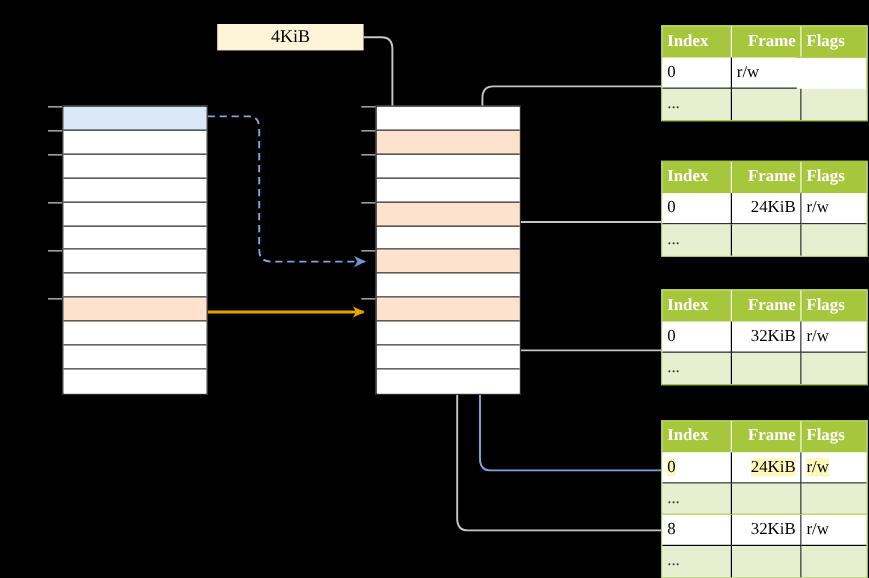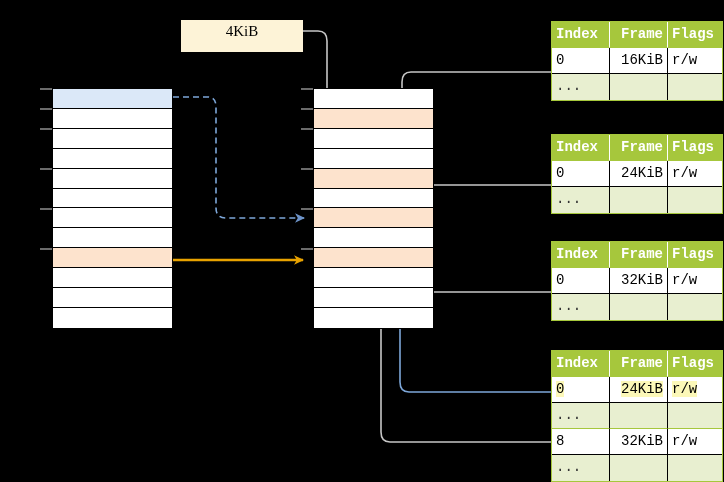--- a/index.html
+++ b/index.html
@@ -58,21 +58,20 @@
     box-sizing: border-box;
     border-collapse: collapse;
     background: #ffffff;
     z-index: 4;
     border: 1px solid #a6c73c;
   }
   .ptable div.trow {
     display: flex;
     width: 100%;
     box-sizing: border-box;
-    font-family: Liberation Mono, monospace;
   }
   .ptable div.tcell {
     box-sizing: border-box;
     border-right: 1px solid #000000;
     border-bottom: 1px solid #000000;
     padding: 0 4px;
     font-size: 14px;
     line-height: 25px;
     height: 26px;
     overflow: hidden;
@@ -151,21 +150,21 @@
 
     <path d="M552,442 H390 Q381,442 381,432 V272" fill="none" stroke="#c6c6c6" stroke-width="1.6" marker-end="url(#ah-gray)"></path>
 
     <path d="M552,392 H409 Q400,392 400,382 V226" fill="none" stroke="#7da7d9" stroke-width="1.6" marker-end="url(#ah-blue)"></path>
 
     <path d="M173,97 H208 Q216,97 216,107 V208 Q216,218 226,218 H304" fill="none" stroke="#7da7d9" stroke-width="1.6" stroke-dasharray="6,4" marker-end="url(#ah-blue)"></path>
 
     <path d="M173,260 H303" fill="none" stroke="#e8a200" stroke-width="2.4" marker-end="url(#ah-orange)"></path>
   </svg>
 
-  <div class="sizebox" style="left:181px; top:20px; width:122px; height:32px;">
+  <div class="sizebox" style="left:181px; top:20px; width:122px; height:22px;">
     <span>4KiB</span>
   </div>
 
   <div class="memcol" id="left-col" style="left:52px; top:88px; width:121px; height:241px;">
       <div class="memcell blue" style="height: 19.9167px;"></div>
       <div class="memcell" style="height: 19.9167px;"></div>
       <div class="memcell" style="height: 19.9167px;"></div>
       <div class="memcell" style="height: 19.9167px;"></div>
       <div class="memcell" style="height: 19.9167px;"></div>
       <div class="memcell" style="height: 19.9167px;"></div>
@@ -193,21 +192,20 @@
     </div>
 
   <div class="ptable" id="tbl-0" style="left:551px; top:21px;">
       <div class="trow hrow">
         <div class="tcell c-index">Index</div>
         <div class="tcell c-frame">Frame</div>
         <div class="tcell c-flags">Flags</div>
       </div>
       <div class="trow drow">
         <div class="tcell c-index"><span>0</span></div>
-        <div class="tcell c-frame"><span>16KiB</span></div>
         <div class="tcell c-flags"><span>r/w</span></div>
       </div>
       <div class="trow erow">
         <div class="tcell c-index"><span>...</span></div>
         <div class="tcell c-frame"></div>
         <div class="tcell c-flags"></div>
       </div>
     </div>
   <div class="ptable" id="tbl-1" style="left:551px; top:134px;">
       <div class="trow hrow">

